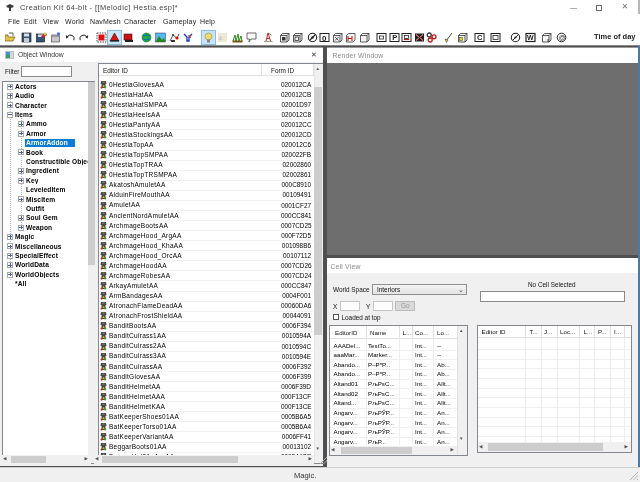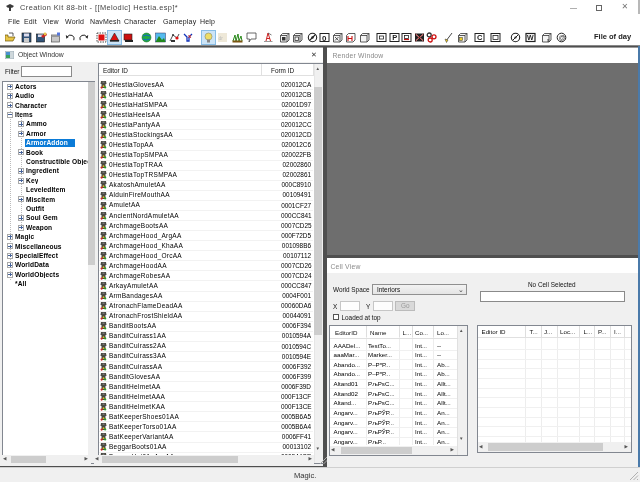--- a/index.html
+++ b/index.html
@@ -3,21 +3,21 @@
 *{margin:0;padding:0;box-sizing:border-box;}
 body{width:640px;height:482px;font-family:"Liberation Sans",sans-serif;overflow:hidden;position:relative;background:#fff;}
 .abs{position:absolute;}
 .txt{white-space:nowrap;line-height:1;}
 </style></head><body>
 <div class="abs" style="left:0px;top:0px;width:640px;height:14px;background:#fff;"></div>
 <svg class="abs" style="left:5px;top:3px" width="10" height="9" viewBox="0 0 10 9">
     <path d="M1 3 L5 1 L9 3 L7 5 L5 4 L3 5 Z" fill="#3a3a3a"></path>
     <rect x="4" y="4" width="2" height="4" fill="#3a3a3a"></rect>
   </svg>
-<div class="abs txt" style="left:20px;top:3.5px;font-size:7.4px;color:#444;font-weight:normal;letter-spacing:0.42px;">Creation Kit 88-bit - [[Melodic] Hestia.esp]*</div>
+<div class="abs txt" style="left:20px;top:3.5px;font-size:7.4px;color:#444;font-weight:normal;letter-spacing:0.42px;">Creation Kit 64-bit - [[Melodic] Hestia.esp]*</div>
 <div class="abs txt" style="left:570px;top:4px;font-size:7px;color:#666;font-weight:normal;">—</div>
 <div class="abs" style="left:596px;top:4.5px;width:6px;height:6px;border:1px solid #666;"></div>
 <div class="abs txt" style="left:621.5px;top:3px;font-size:8px;color:#777;font-weight:normal;">✕</div>
 <div class="abs" style="left:637.5px;top:0px;width:2.5px;height:46px;background:#b8b8b8;"></div>
 <div class="abs" style="left:0px;top:14px;width:640px;height:14px;background:#fff;"></div>
 <div class="abs txt" style="left:8px;top:18px;font-size:7px;color:#222;font-weight:normal;letter-spacing:0.18px;">File</div>
 <div class="abs txt" style="left:24px;top:18px;font-size:7px;color:#222;font-weight:normal;letter-spacing:0.18px;">Edit</div>
 <div class="abs txt" style="left:43px;top:18px;font-size:7px;color:#222;font-weight:normal;letter-spacing:0.18px;">View</div>
 <div class="abs txt" style="left:65px;top:18px;font-size:7px;color:#222;font-weight:normal;letter-spacing:0.18px;">World</div>
 <div class="abs txt" style="left:90px;top:18px;font-size:7px;color:#222;font-weight:normal;letter-spacing:0.18px;">NavMesh</div>
@@ -188,21 +188,21 @@
   </svg>
 <svg class="abs" style="left:540.5px;top:32px" width="11" height="11" viewBox="0 0 11 11">
     <path d="M1.5 3.5 L3.5 1.5 H10 V8 L8 10 H1.5 Z" fill="#f4f4f4" stroke="#333" stroke-width="0.8"></path>
     <path d="M1.5 3.5 H8 V10 M8 3.5 L10 1.5" stroke="#333" stroke-width="0.8" fill="none"></path>
     <text x="6" y="10" font-size="5" fill="#222">s</text>
   </svg>
 <svg class="abs" style="left:555.5px;top:32px" width="11" height="11" viewBox="0 0 11 11">
     <circle cx="5.5" cy="5.5" r="4.3" fill="none" stroke="#222" stroke-width="1"></circle>
     <text x="2.8" y="8" font-size="6.5" fill="#222">@</text>
   </svg>
-<div class="abs txt" style="left:594px;top:33px;font-size:7.5px;color:#222;font-weight:bold;">File of day</div>
+<div class="abs txt" style="left:594px;top:33px;font-size:7.5px;color:#222;font-weight:bold;">Time of day</div>
 <div class="abs" style="left:0px;top:46px;width:640px;height:421px;background:#4f4f4f;"></div>
 <div class="abs" style="left:637.5px;top:46px;width:2.5px;height:421px;background:#4a7aaa;"></div>
 <div class="abs" style="left:0px;top:46.5px;width:323px;height:419.5px;background:#f0f0f0;border-top:1px solid #9a9a9a;"></div>
 <div class="abs" style="left:0px;top:47.5px;width:323px;height:14.5px;background:#fff;"></div>
 <svg class="abs" style="left:5px;top:50.5px" width="9" height="8">
     <rect x="0" y="0" width="9" height="8" fill="#cfd8dc" stroke="#90a4ae" stroke-width="0.7"></rect>
     <rect x="1" y="1" width="4" height="6" fill="#3aa05a"></rect>
     <rect x="1" y="1" width="4" height="3" fill="#4a90d0"></rect>
   </svg>
 <div class="abs txt" style="left:18px;top:51.5px;font-size:6.8px;color:#333;font-weight:normal;">Object Window</div>

